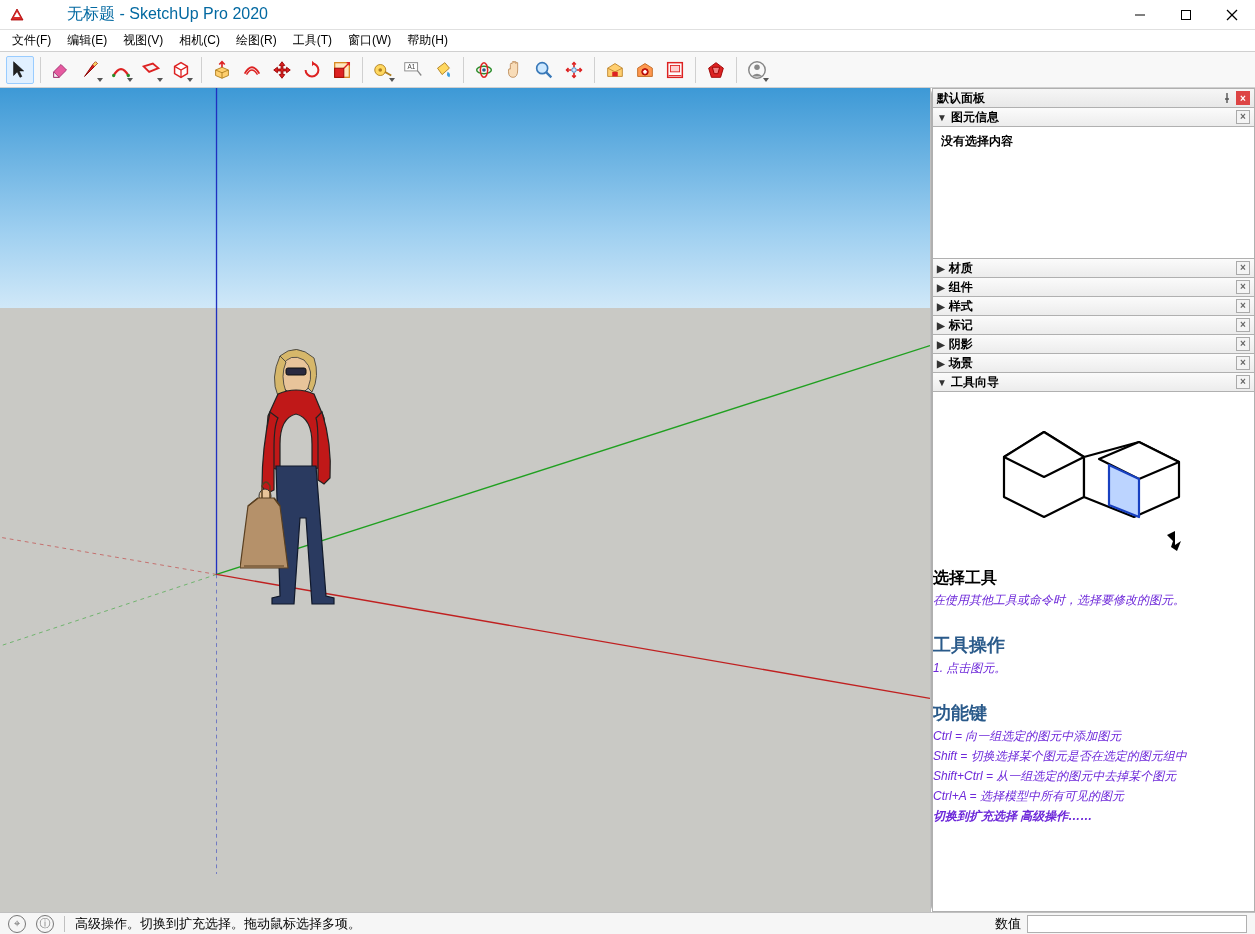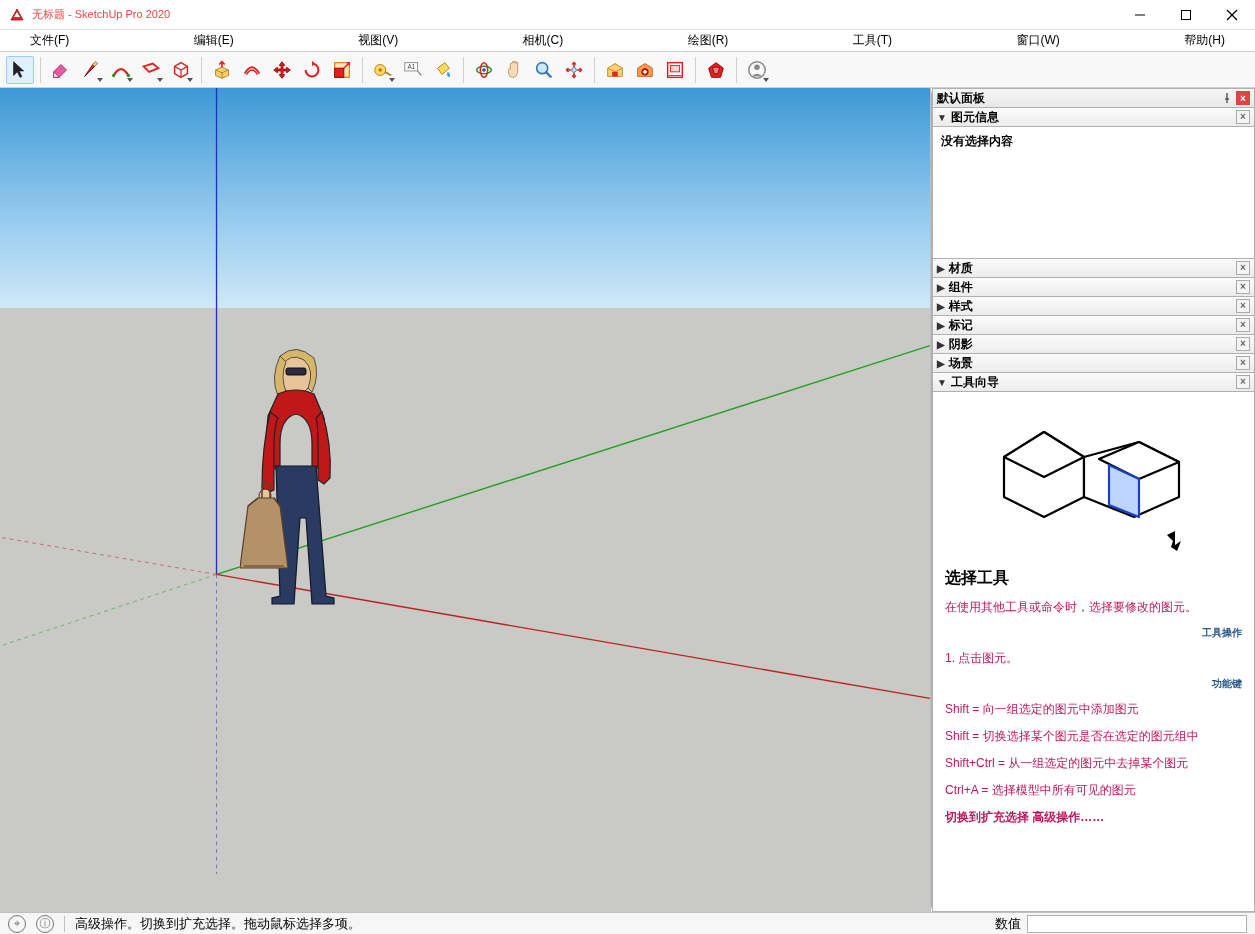--- a/index.html
+++ b/index.html
@@ -2,25 +2,25 @@
 <html><head>
 <meta charset="utf-8">
 <style>
 * { margin:0; padding:0; box-sizing:border-box; font-family:"Microsoft YaHei", "SimSun", Arial, sans-serif; }
 body { width:1255px; height:934px; background:#fff; overflow:hidden; font-size:12px; }
 
 
 .titlebar { height:30px; background:#fff; display:flex; align-items:center; padding:0 0 0 8px; border-bottom:1px solid #e0e0e0; }
 .titlebar .app-icon { width:18px; height:18px; display:flex; align-items:center; justify-content:center; margin-right:6px; }
 .titlebar .app-icon svg { width:16px; height:16px; }
-.titlebar .title-text { flex:1; font-size:11px; color:#ef4444; }
+.titlebar .title-text { flex:1; font-size:16px; color:#0369a1;margin-left:35px; }
 .titlebar .winbtn { width:46px; height:30px; display:flex; align-items:center; justify-content:center; color:#333; }
 
 
-.menubar { height:22px; display:flex; align-items:center; padding:0 22px; border-bottom:1px solid #d0d0d0; font-size:12px;justify-content:space-between; }
+.menubar { height:22px; display:flex; align-items:center; padding:0 4px; border-bottom:1px solid #d0d0d0; font-size:12px; }
 .menubar .menu-item { padding:2px 8px; cursor:default; }
 
 
 .toolbar-row { height:36px; display:flex; align-items:center; padding:2px 6px; background:#f8f8f8; border-bottom:1px solid #d0d0d0; gap:2px; }
 .tool-btn { width:28px; height:28px; border:1px solid transparent; border-radius:2px; display:flex; align-items:center; justify-content:center; position:relative; }
 .tool-btn.active { background:#e1f0ff; border-color:#99ccff; }
 .tool-btn svg { width:22px; height:22px; }
 .tool-sep { width:1px; height:26px; background:#d0d0d0; margin:0 4px; }
 .tool-btn .dd { position:absolute; right:1px; bottom:1px; border-left:3px solid transparent; border-right:3px solid transparent; border-top:4px solid #555; }
 
@@ -40,25 +40,25 @@
 .panel-titlebar .close-x { width:14px; height:14px; background:#d44; color:#fff; font-size:10px; display:flex; align-items:center; justify-content:center; }
 
 .panel-section-hdr { height:19px; background:linear-gradient(#fbfbfb,#ececec); border:1px solid #b0b0b0; border-top:none; display:flex; align-items:center; padding:0 4px; font-size:12px; font-weight:bold; cursor:pointer; }
 .panel-section-hdr .tri { display:inline-block; margin-right:4px; font-size:10px; color:#333;}
 .panel-section-hdr .spacer { flex:1; }
 .panel-section-hdr .xbtn { width:14px; height:14px; border:1px solid #aaa; background:#f4f4f4; font-size:10px; line-height:11px; text-align:center; color:#666;}
 .panel-section-body { border:1px solid #b0b0b0; border-top:none; padding:6px 8px; font-size:12px; background:#fff; }
 
 .entity-body { height:132px; font-weight:bold; }
 
-.instructor-body { flex:1; padding:10px 12px; overflow:auto; font-family:"SimSun", serif; }
+.instructor-body { flex:1; padding:10px 0; overflow:auto; font-family:"SimSun", serif; }
 .instructor-body .illus { height:160px; display:flex; align-items:center; justify-content:center; }
 .instructor-body h3 { font-size:16px; margin-top:6px; font-family:"SimSun",serif; font-weight:bold;}
-.instructor-body h4 { font-size:10px; color:#2a5a8a; margin-top:10px; font-weight:bold;text-align:right;}
-.instructor-body p, .instructor-body div.txt { font-size:12px; color:#be185d; line-height:1.5; margin-top:9px;}
+.instructor-body h4 { font-size:18px; color:#2a5a8a; margin-top:24px; font-weight:bold;}
+.instructor-body p, .instructor-body div.txt { font-size:12px; color:#6d28d9; line-height:1.5; margin-top:2px;font-style:italic;}
 .instructor-body .link { color:#2a5a8a; font-weight:bold; margin-top:12px;}
 
 
 .statusbar { height:22px; border-top:1px solid #c0c0c0; display:flex; align-items:center; padding:0 8px; font-size:13px; background:#f6f6f6;}
 .statusbar .sb-icon { width:18px; height:18px; border:1.5px solid #777; border-radius:50%; display:flex; align-items:center; justify-content:center; font-size:11px; color:#777; margin-right:10px;}
 .statusbar .spacer { flex:1; }
 .statusbar .val-label { margin-right:6px; }
 .statusbar .val-box { width:220px; height:18px; background:#fff; border:1px solid #b0b0b0; }
 
 </style>
@@ -372,21 +372,21 @@
             <path d="M120 58 L120 98 L150 110 L150 72 Z" fill="#bcd4ff" stroke="#1840c0"></path>
           </g>
           <path d="M178 128 L186 124 L186 138 L192 134 L188 144 L182 140 L184 134 Z" fill="#000"></path>
         </svg>
       </div>
       <h3>选择工具</h3>
       <div class="txt">在使用其他工具或命令时，选择要修改的图元。</div>
       <h4>工具操作</h4>
       <div class="txt">1. 点击图元。</div>
       <h4>功能键</h4>
-      <div class="txt">Shift = 向一组选定的图元中添加图元</div>
+      <div class="txt">Ctrl = 向一组选定的图元中添加图元</div>
       <div class="txt">Shift = 切换选择某个图元是否在选定的图元组中</div>
       <div class="txt">Shift+Ctrl = 从一组选定的图元中去掉某个图元</div>
       <div class="txt">Ctrl+A = 选择模型中所有可见的图元</div>
       <div class="txt link">切换到扩充选择 高级操作……</div>
     </div>
   </div>
 </div>
 
 <div class="statusbar">
   <span class="sb-icon">⌖</span>

